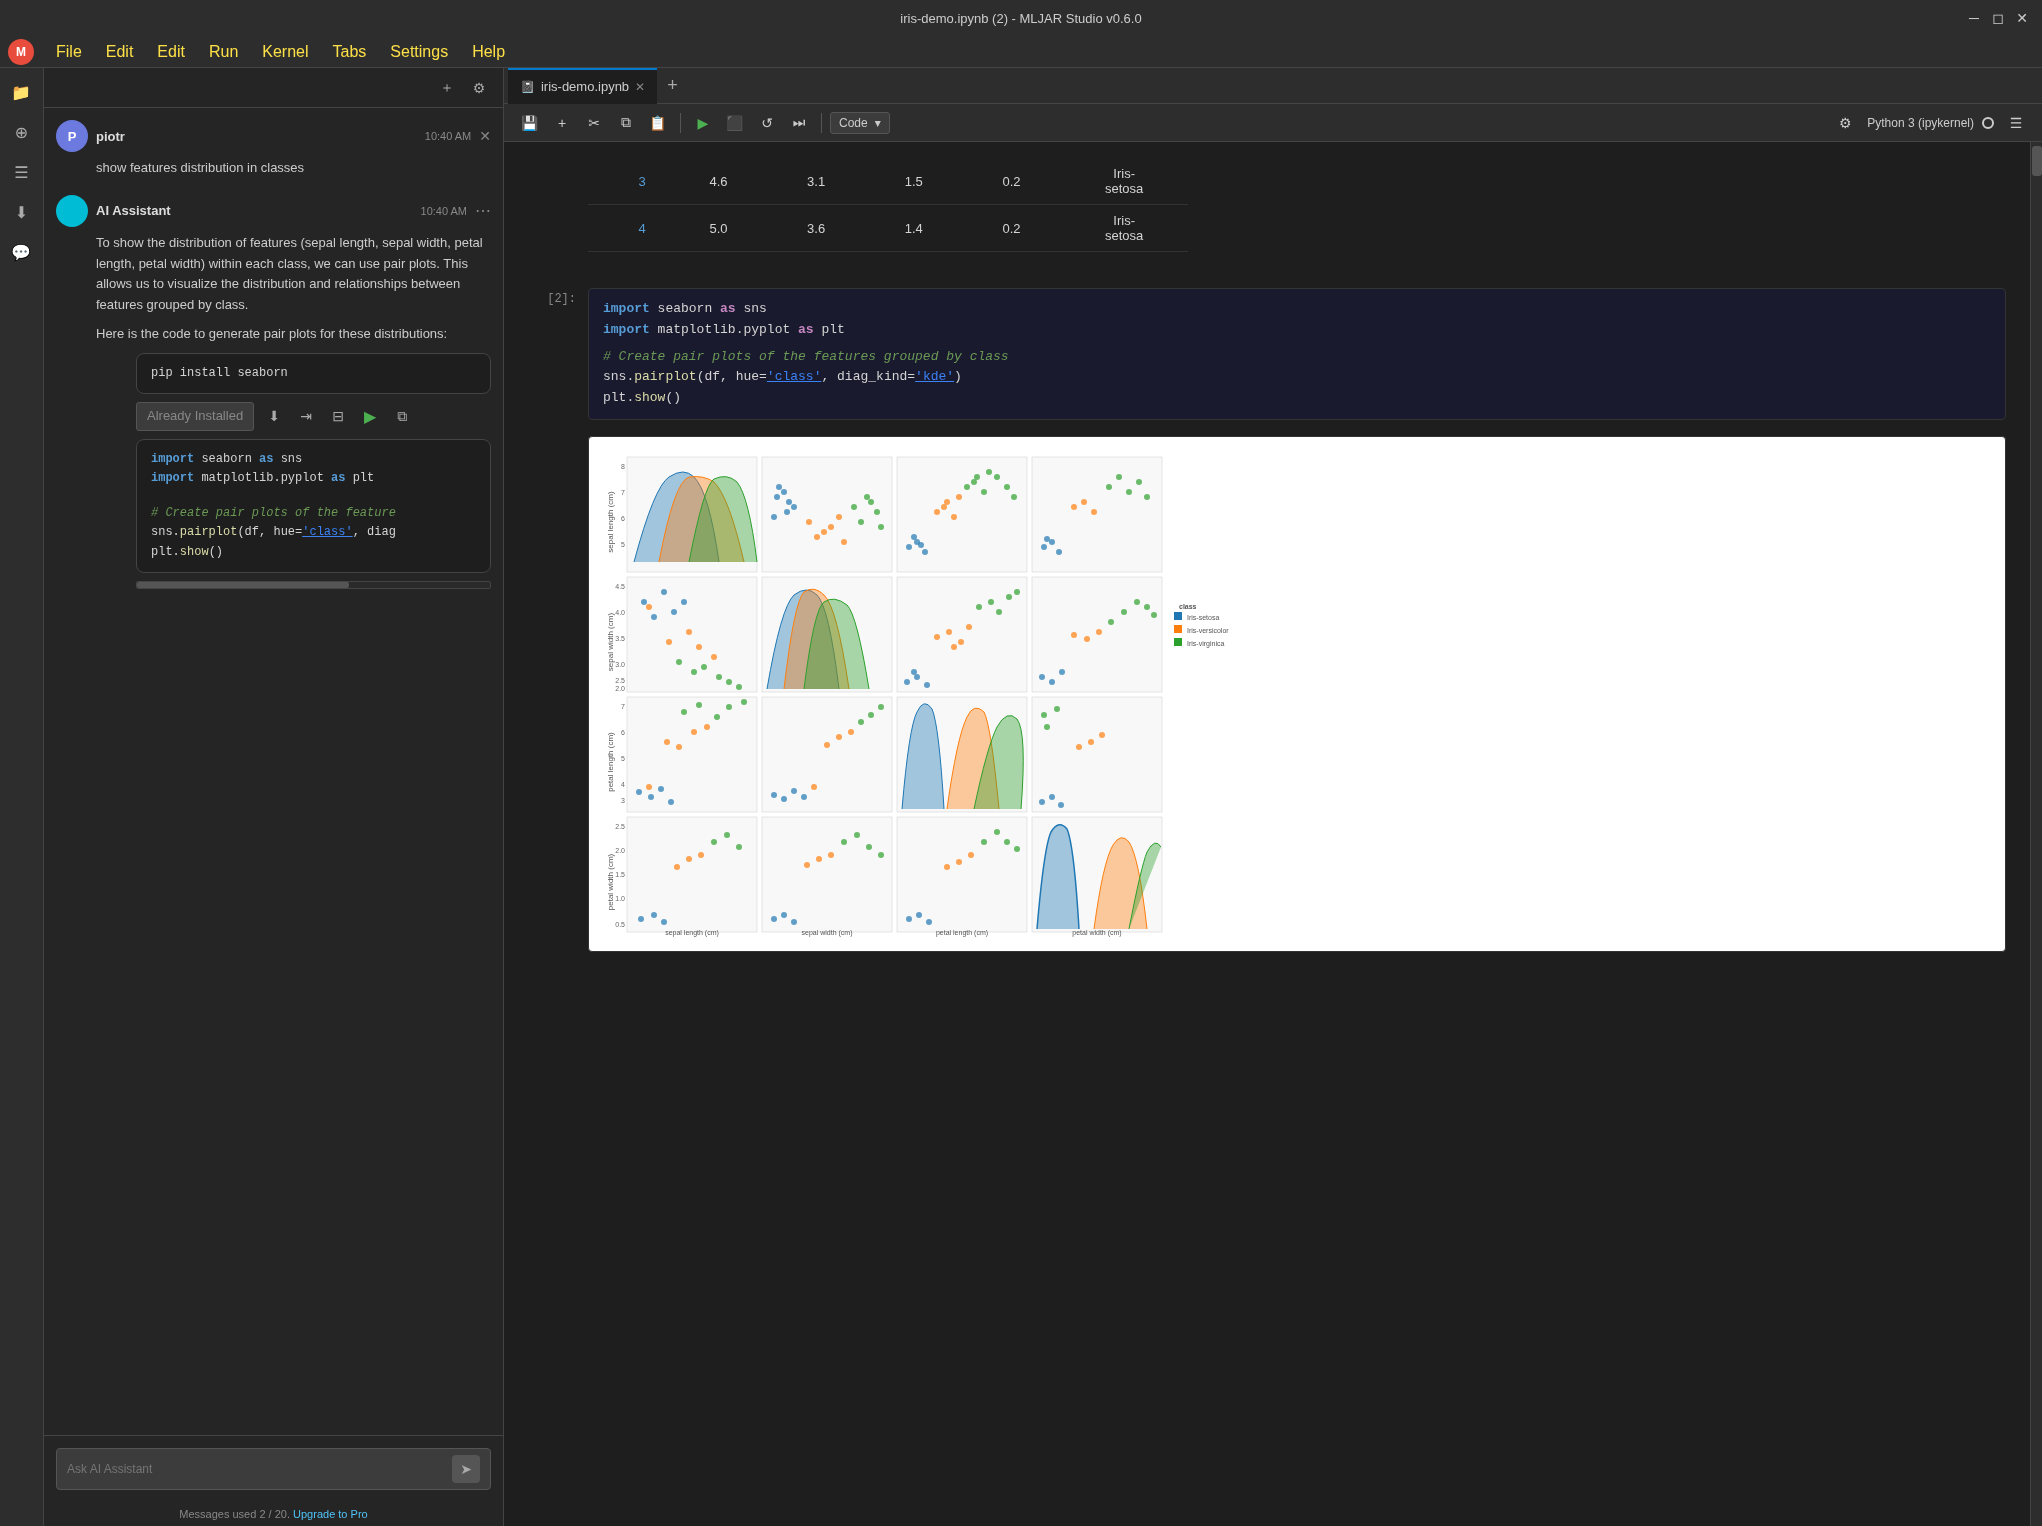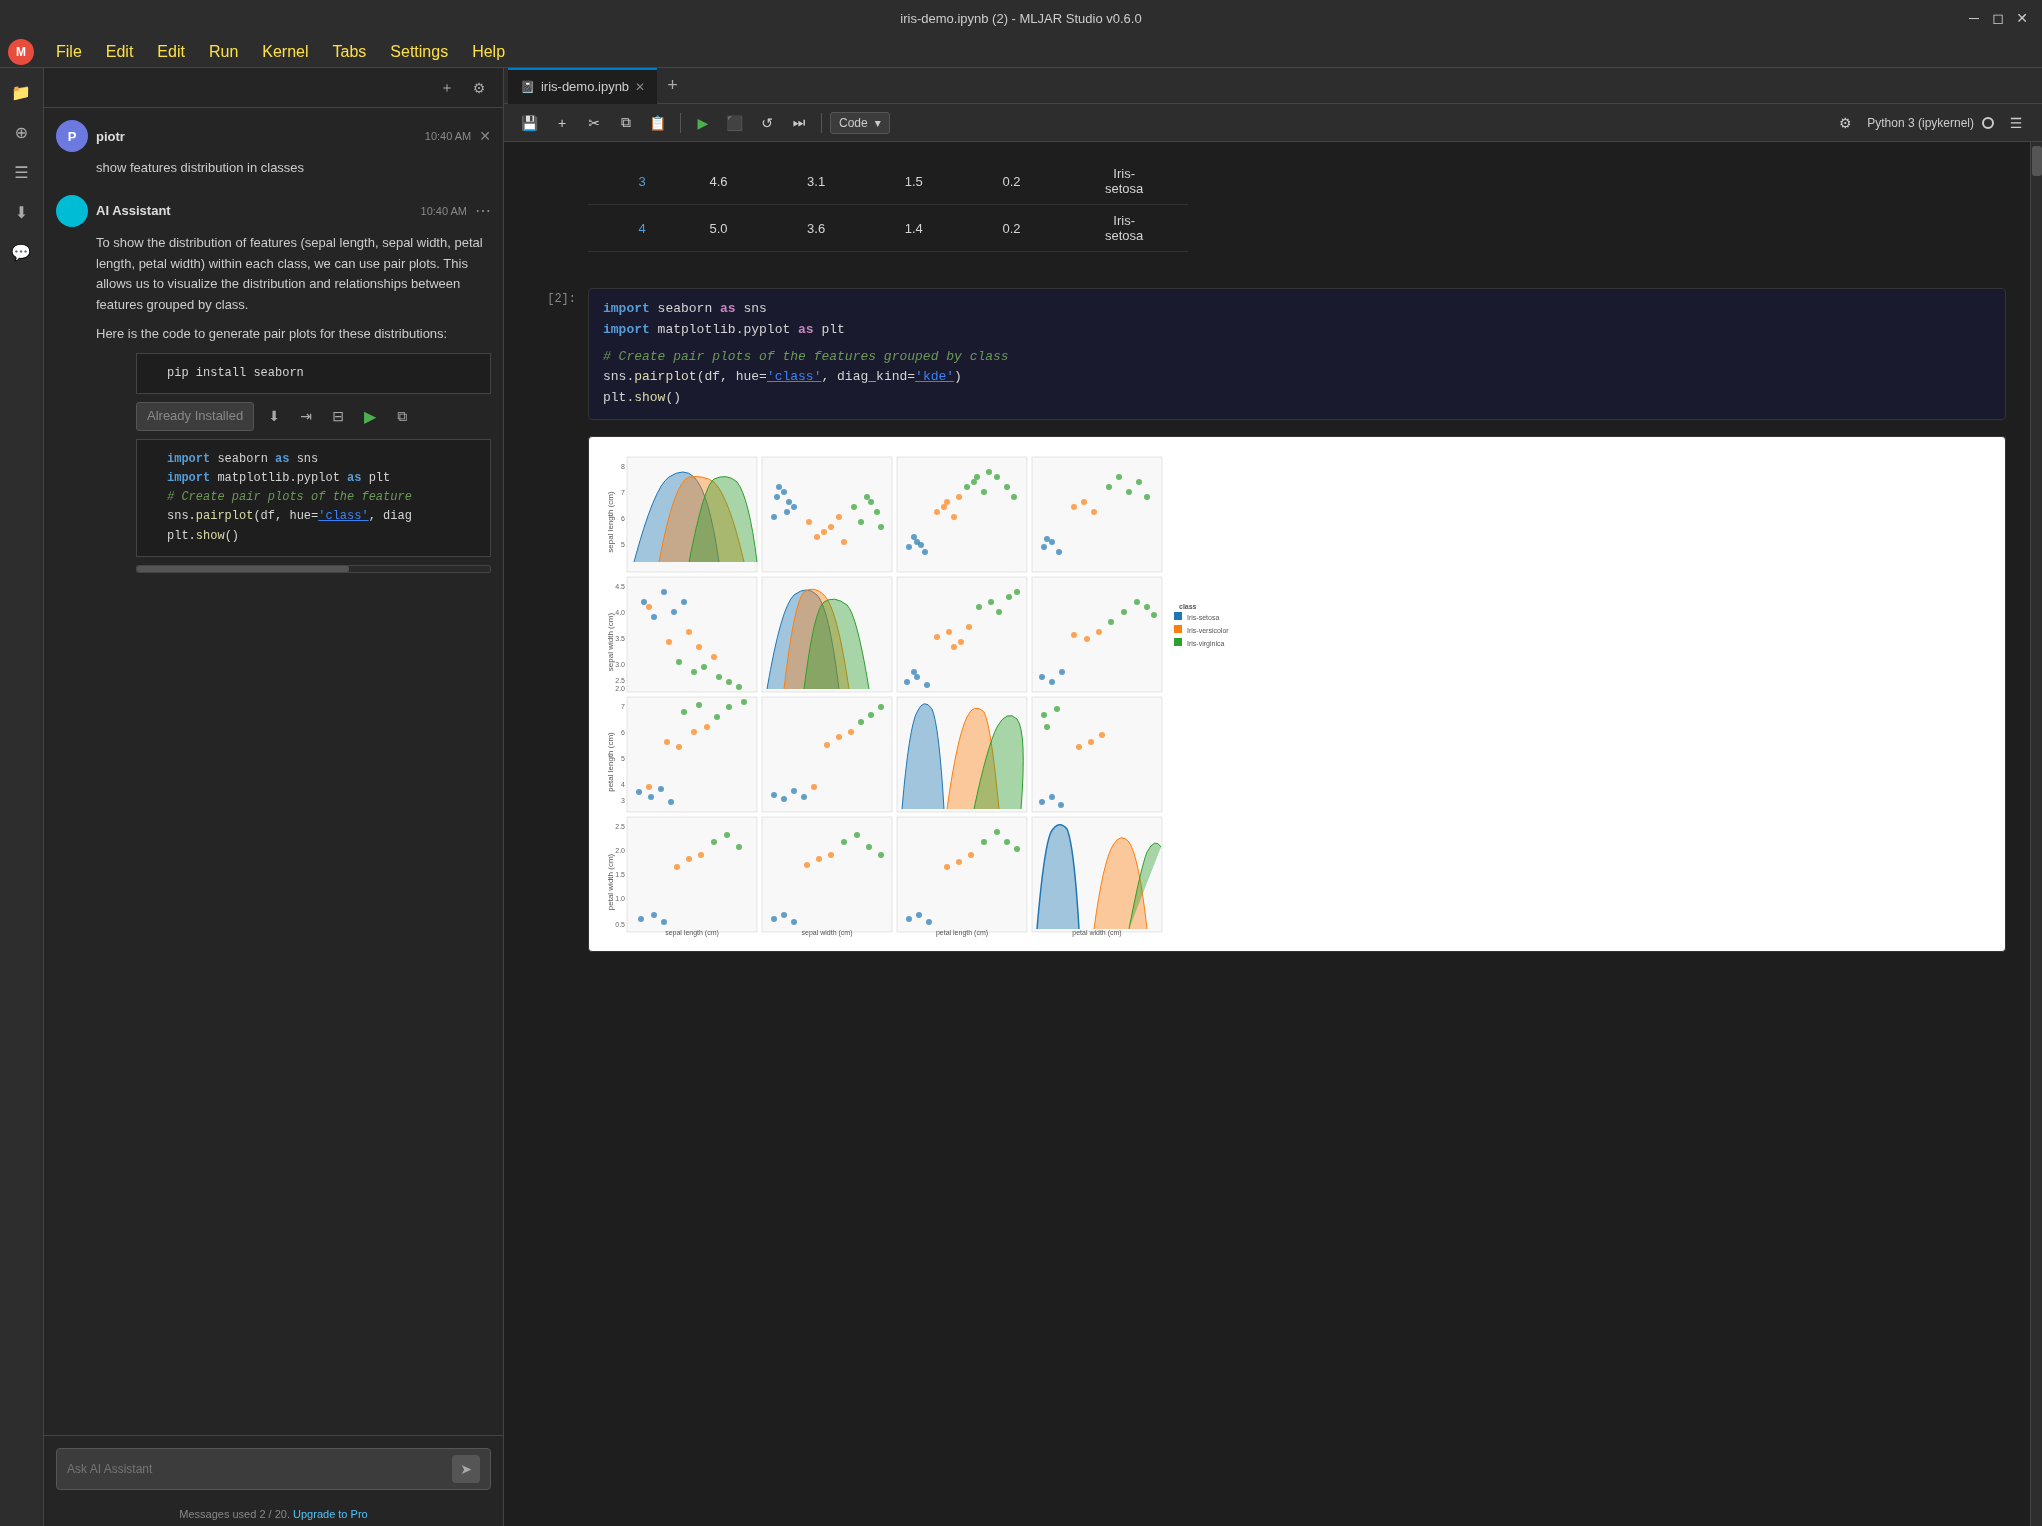--- a/index.html
+++ b/index.html
@@ -144,22 +144,22 @@
       color: #ccc;
       line-height: 1.6;
       padding-left: 40px;
     }
     .chat-message-text p { margin-bottom: 8px; }
 
     
     .chat-code-block {
       background: #1e1e1e;
       border: 1px solid #444;
-      border-radius: 0;
-      padding: 10px 30px;
+      border-radius: 8px;
+      padding: 10px 14px;
       font-family: 'Courier New', monospace;
       font-size: 12px;
       color: #d4d4d4;
       margin: 8px 0;
     }
     .chat-code-toolbar {
       display: flex;
       align-items: center;
       gap: 8px;
       margin-top: 4px;
@@ -459,21 +459,21 @@
               <div class="chat-code-action-btn">⊟</div>
               <div class="chat-code-action-btn chat-code-run-btn">▶</div>
               <div class="chat-code-action-btn">⧉</div>
             </div>
           </div>
 
           <div class="chat-code-content" style="margin-top:8px;">
             <div class="chat-code-block" style="overflow-x: auto;">
               <div><span class="kw">import</span> seaborn <span class="kw">as</span> sns</div>
               <div><span class="kw">import</span> matplotlib.pyplot <span class="kw">as</span> plt</div>
-              <div style="margin-top:0;"><span class="comment"># Create pair plots of the feature</span></div>
+              <div style="margin-top:16px;"><span class="comment"># Create pair plots of the feature</span></div>
               <div>sns.<span class="fn">pairplot</span>(df, hue=<span class="str">'class'</span>, diag</div>
               <div>plt.<span class="fn">show</span>()</div>
             </div>
 
             <div style="height:8px; background:#2a2a2a; border:1px solid #444; border-radius:2px; margin-top:2px; overflow:hidden;">
               <div style="width:60%; height:100%; background:#555; border-radius:2px; margin-left:0;"></div>
             </div>
           </div>
         </div>
       </div>

